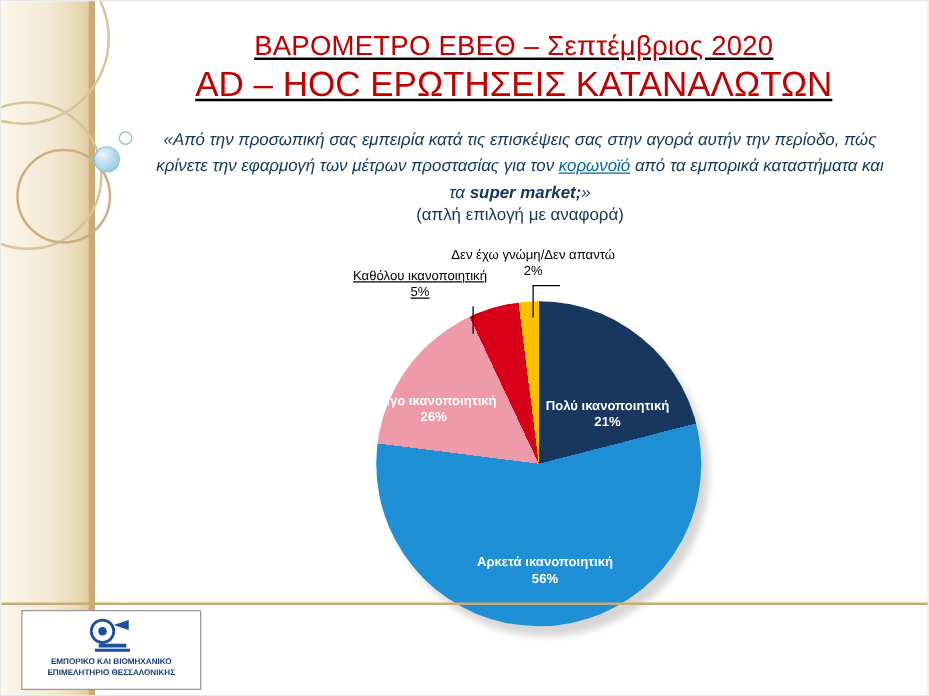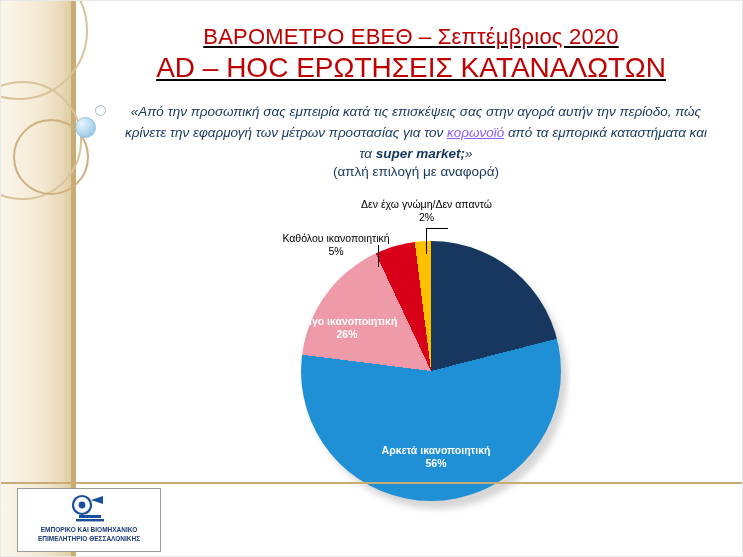--- a/index.html
+++ b/index.html
@@ -83,21 +83,21 @@
     position: absolute;
     left: 120px; top: 100px;
     width: 590px;
     text-align: center;
     color: #14355c;
     font-size: 13.5px;
     line-height: 21px;
     font-style: italic;
   }
   .question .u-red {
-    color: #8b5cf6;
+    color: #0369a1;
     text-decoration: underline;
     font-style: italic;
     text-align: center;
   }
   .question b { font-weight: bold; }
   .question-sub {
     position: absolute;
     left: 120px; top: 163px;
     width: 590px;
     text-align: center;
@@ -222,32 +222,36 @@
   </div>
   <div class="question-sub">(απλή επιλογή με αναφορά)</div>
 
   <div class="chart-area">
 
     <div class="pie-wrap">
       <div class="pie-shadow"></div>
       <div class="pie" id="pie-disc" style="background: conic-gradient(rgb(23, 55, 94) 0deg, rgb(23, 55, 94) 75.6deg, rgb(31, 143, 214) 75.6deg, rgb(31, 143, 214) 277.2deg, rgb(239, 154, 168) 277.2deg, rgb(239, 154, 168) 334.8deg, rgb(216, 0, 25) 334.8deg, rgb(216, 0, 25) 352.8deg, rgb(255, 192, 0) 352.8deg, rgb(255, 192, 0) 360deg);"></div>
     </div>
 
+    <div class="lbl lbl-in" style="left:140px; top:123px; width:120px;">
+      <span>Πολύ ικανοποιητική</span><br>
+      <span>21%</span>
+    </div>
 
     <div class="lbl lbl-in" style="left:75px; top:248px; width:150px;">
       <span>Αρκετά  ικανοποιητική</span><br>
       <span>56%</span>
     </div>
 
     <div class="lbl lbl-in" style="left:16px; top:119px; width:90px;">
       <span>Λίγο ικανοποιητική</span><br>
       <span>26%</span>
     </div>
 
-    <div class="lbl lbl-out" style="left:-5px; top:36px; width:110px;">
+    <div class="lbl lbl-out" style="left:-5px; top:19px; width:110px;text-decoration:underline;">
       <span>Καθόλου ικανοποιητική</span><br>
       <span>5%</span>
     </div>
     <div class="leader" style="left:92px; top:49px; width:1px; height:22px;"></div>
 
     <div class="lbl lbl-out" style="left:58px; top:2px; width:165px;">
       <span>Δεν έχω γνώμη/Δεν απαντώ</span><br>
       <span>2%</span>
     </div>
     <div class="leader" style="left:140px; top:32px; width:1px; height:26px;"></div>

